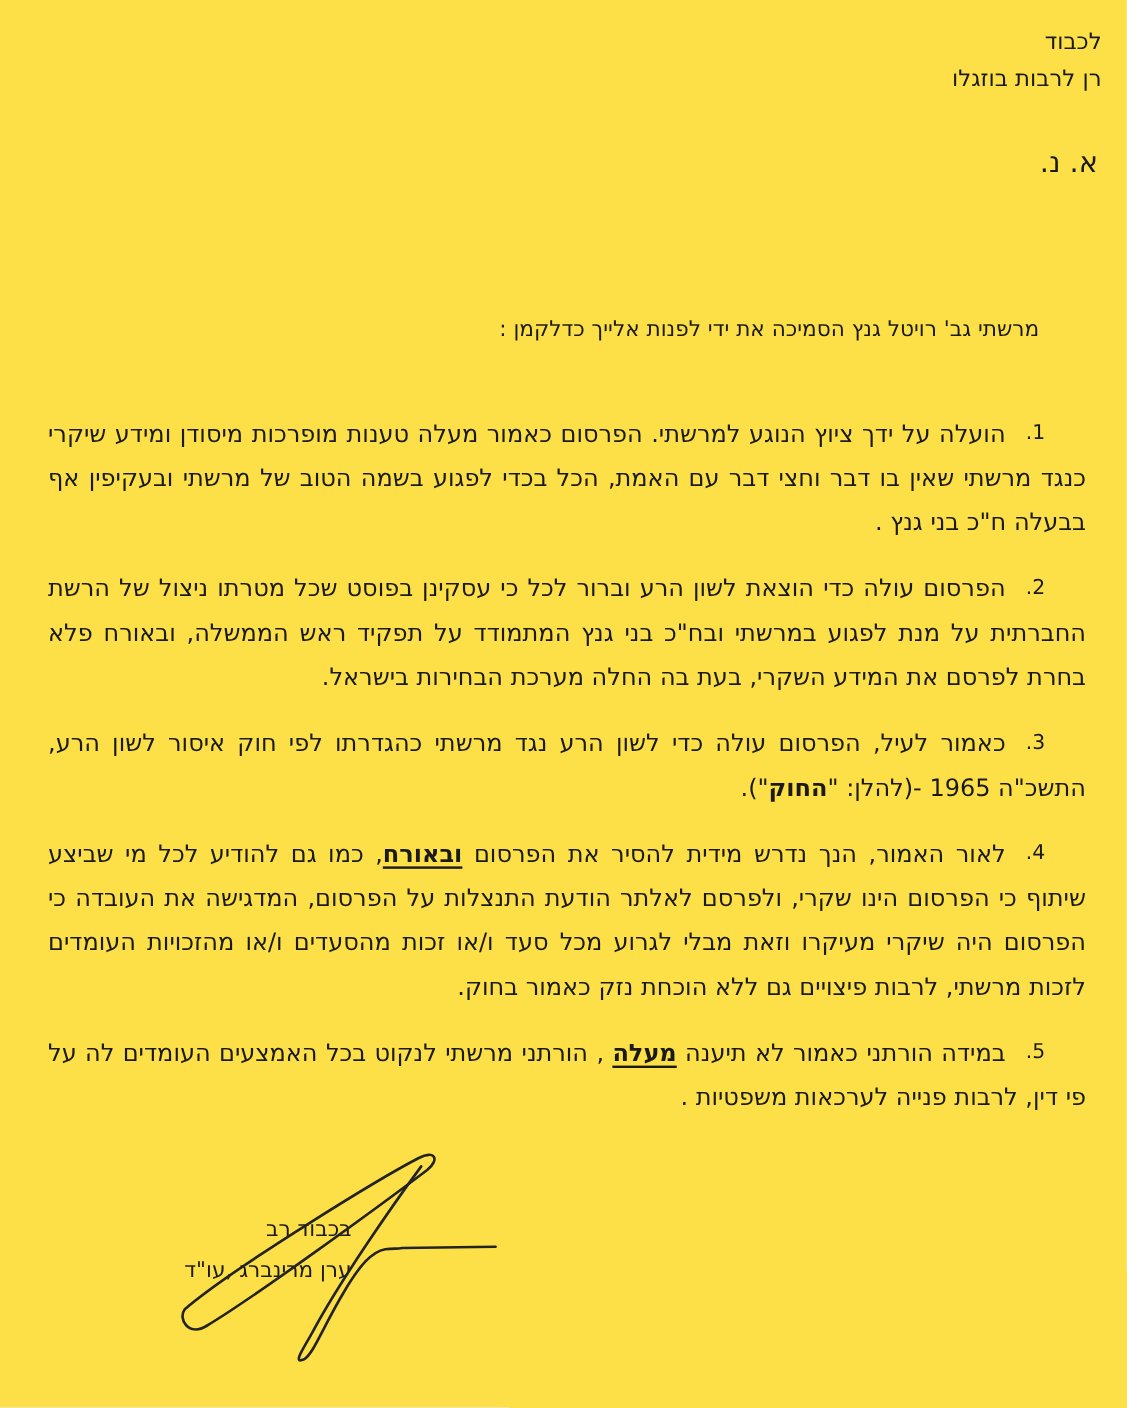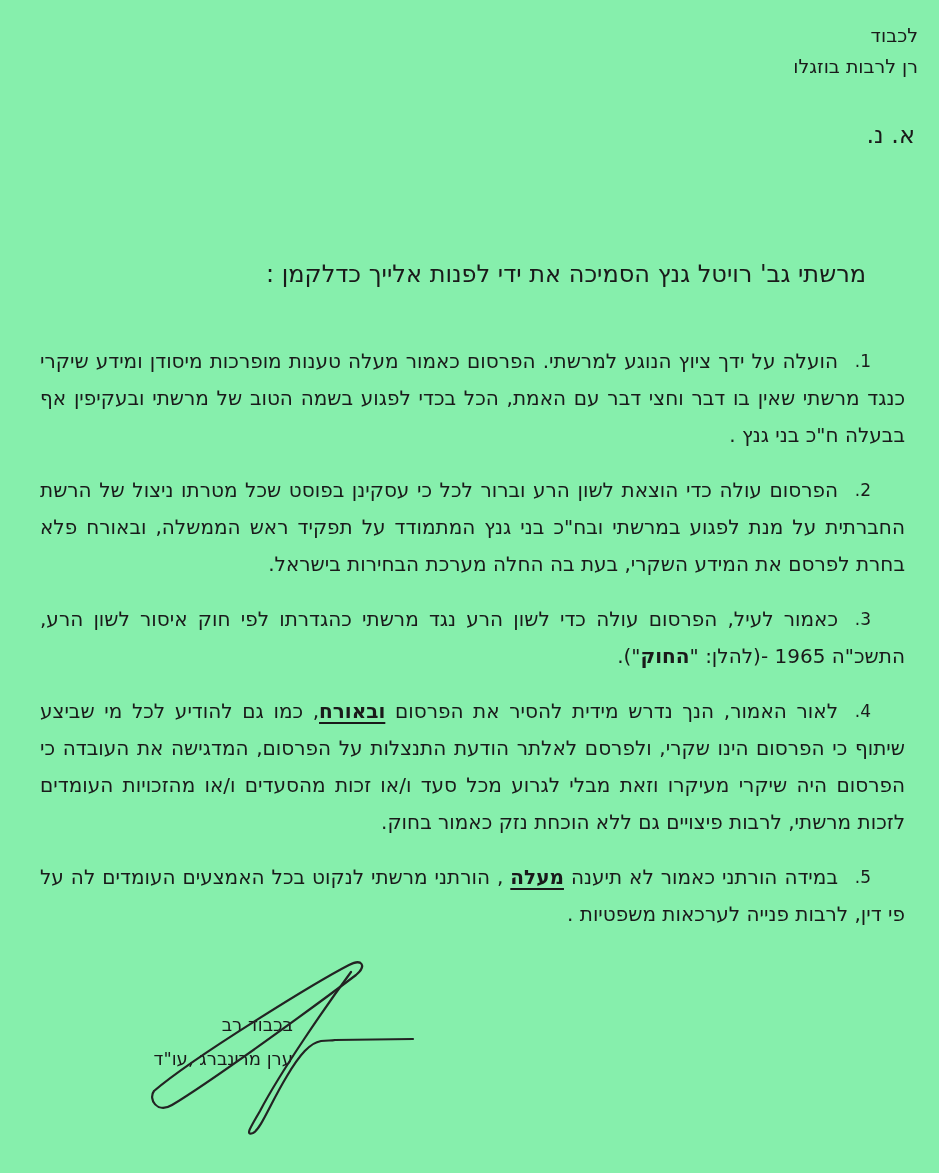--- a/index.html
+++ b/index.html
@@ -1,20 +1,20 @@
 <!DOCTYPE html>
 <html lang="he" dir="rtl"><head>
 <meta charset="utf-8">
 <style>
   html,body{margin:0;padding:0;background:#e9e9e9;}
   .page{
     position:relative;
     width:939px;height:1173px;
     margin:0 auto;
-    background:#86efac;
+    background:#fde047;
     direction:rtl;
     font-family:"DejaVu Sans", sans-serif;
     color:#1a1a1a;
     overflow:hidden;
   }
   
   .recipient{
     position:absolute; top:20px; right:21px;
     font-size:19px; line-height:31px; text-align:right;
   }
@@ -35,21 +35,21 @@
     text-underline-offset:5px;
     text-decoration-thickness:2px;
     letter-spacing:0.2px;
   }
   
   .content{
     position:absolute; top:256px; right:34px; left:40px;
   }
   .intro{
     margin:0 39px 0 0;
-    font-size:24px; line-height:37px; 
+    font-size:18px; line-height:37px; 
   }
   .items{margin:0;padding:0;list-style:none;}
   .item{
     position:relative;
     margin:0 0 18px 0;
   }
   .item-first{margin-top:50px;}
   .num{
     position:absolute; top:0; right:34px;
     font-size:17px; line-height:37px;

